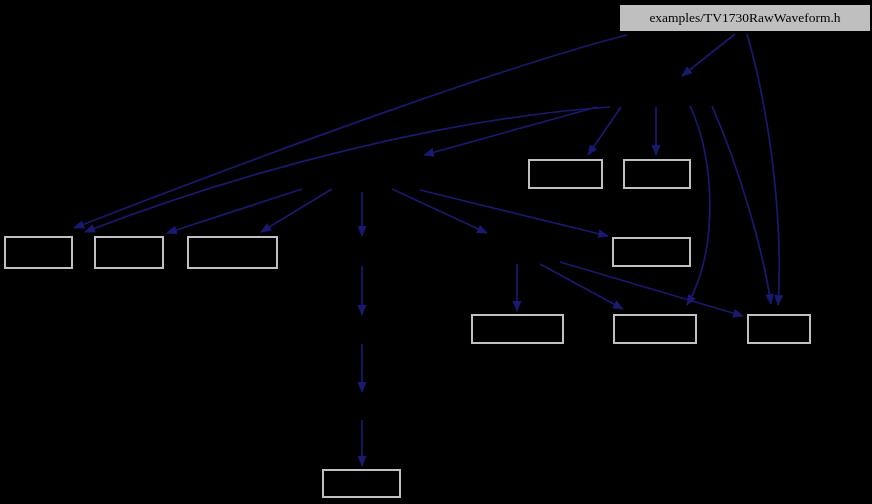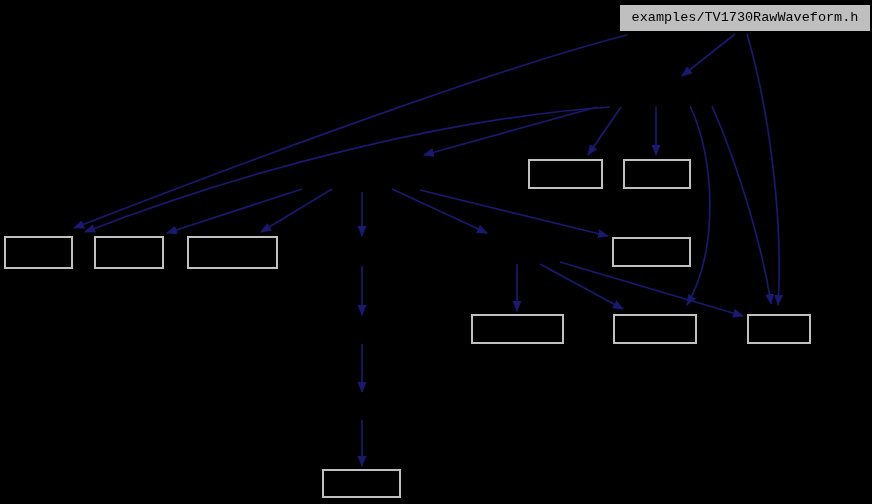--- a/index.html
+++ b/index.html
@@ -6,21 +6,21 @@
     margin: 0;
     padding: 0;
     background: #000000;
   }
   #stage {
     position: relative;
     width: 872px;
     height: 504px;
     background: #000000;
     overflow: hidden;
-    font-family: Liberation Mono, monospace;
+    font-family: Liberation Serif, serif;
   }
   #graph-svg {
     position: absolute;
     left: 0;
     top: 0;
   }
   .edge {
     stroke: #191970;
     stroke-width: 1.7;
     fill: none;

